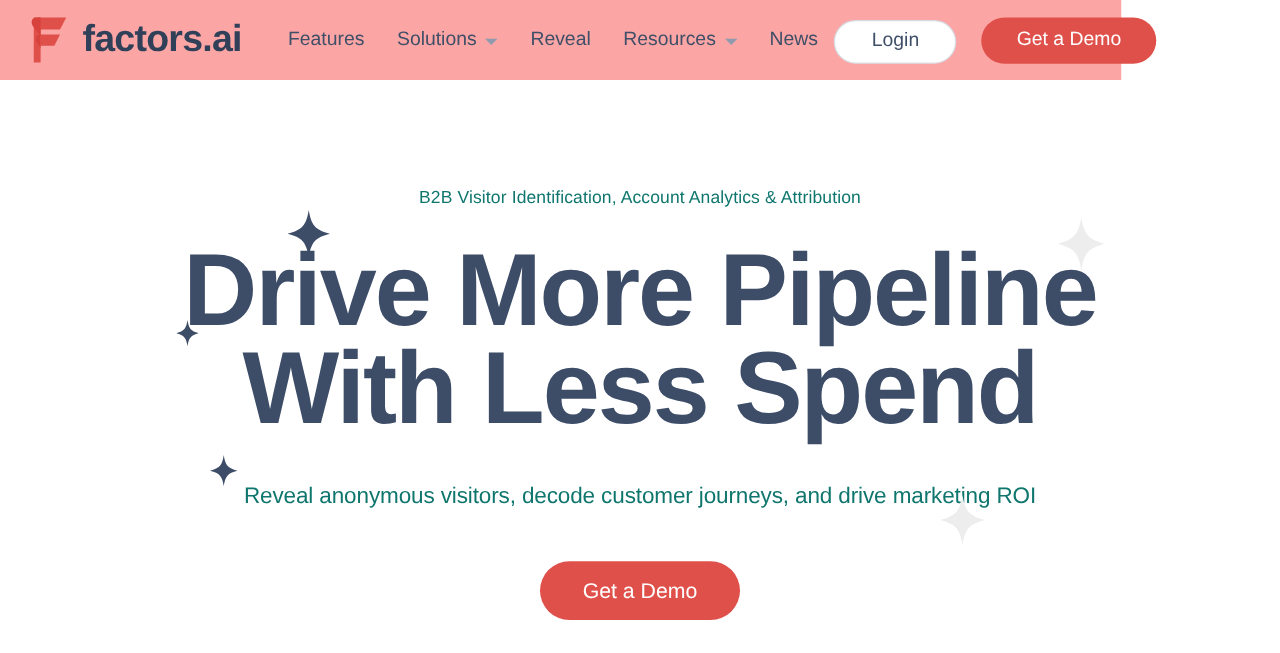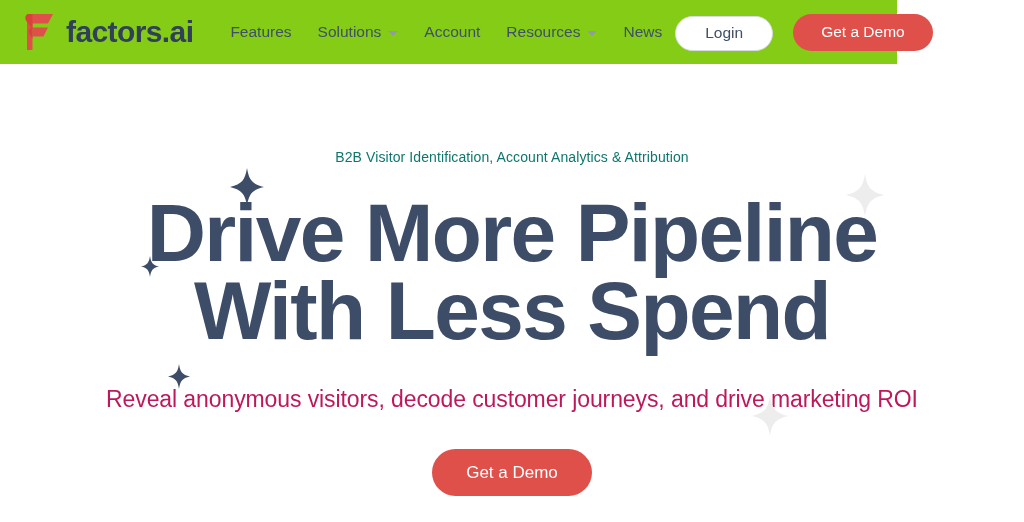--- a/index.html
+++ b/index.html
@@ -10,21 +10,21 @@
     overflow:hidden;
   }
   .page { position:relative; width:1024px; height:522px; background:#fff; }
 
   
   .navbar {
     position:absolute; top:0; left:0;
     width:897px; height:64px;
     display:flex; align-items:center;
     padding:0 24px 0 22px;
-    background:#84cc16;
+    background:#fca5a5;
     z-index:20;
   }
   .brand { display:flex; align-items:center; gap:10px; cursor:pointer; }
   .brand-mark { width:34px; height:40px; display:block; flex:0 0 auto; }
   .brand-name {
     font-size:30px; font-weight:700; letter-spacing:-0.6px;
     color:#2f4058; line-height:1; white-space:nowrap;
   }
 
   .nav-links { display:flex; align-items:center; margin-left:24px; }
@@ -71,21 +71,21 @@
   }
   .headline {
     position:absolute; top:130px; left:0; width:100%;
     font-size:82px; font-weight:700;
     color:#3d4d68; line-height:0.95;
     letter-spacing:-1.6px;
   }
   .headline .line { display:block; }
   .subhead {
     position:absolute; top:322px; left:0; width:100%;
-    font-size:23px; color:#be185d; font-weight:400;
+    font-size:18px; color:#0f766e; font-weight:400;
     letter-spacing:-0.1px;
   }
   .cta-wrap {
     position:absolute; top:385px; left:0; width:100%;
     display:flex; justify-content:center;
   }
   .btn-demo-hero {
     height:47px; padding:0 34px;
     background:#e0504a; color:#ffffff;
     font-size:17px; border:none;
@@ -121,21 +121,21 @@
 
     <nav class="nav-links">
       <div class="nav-item">
         <span>Features</span>
       </div>
       <div class="nav-item">
         <span>Solutions</span>
         <i class="chev"></i>
       </div>
       <div class="nav-item">
-        <span>Account</span>
+        <span>Reveal</span>
       </div>
       <div class="nav-item">
         <span>Resources</span>
         <i class="chev"></i>
       </div>
       <div class="nav-item">
         <span>News</span>
       </div>
     </nav>
 

